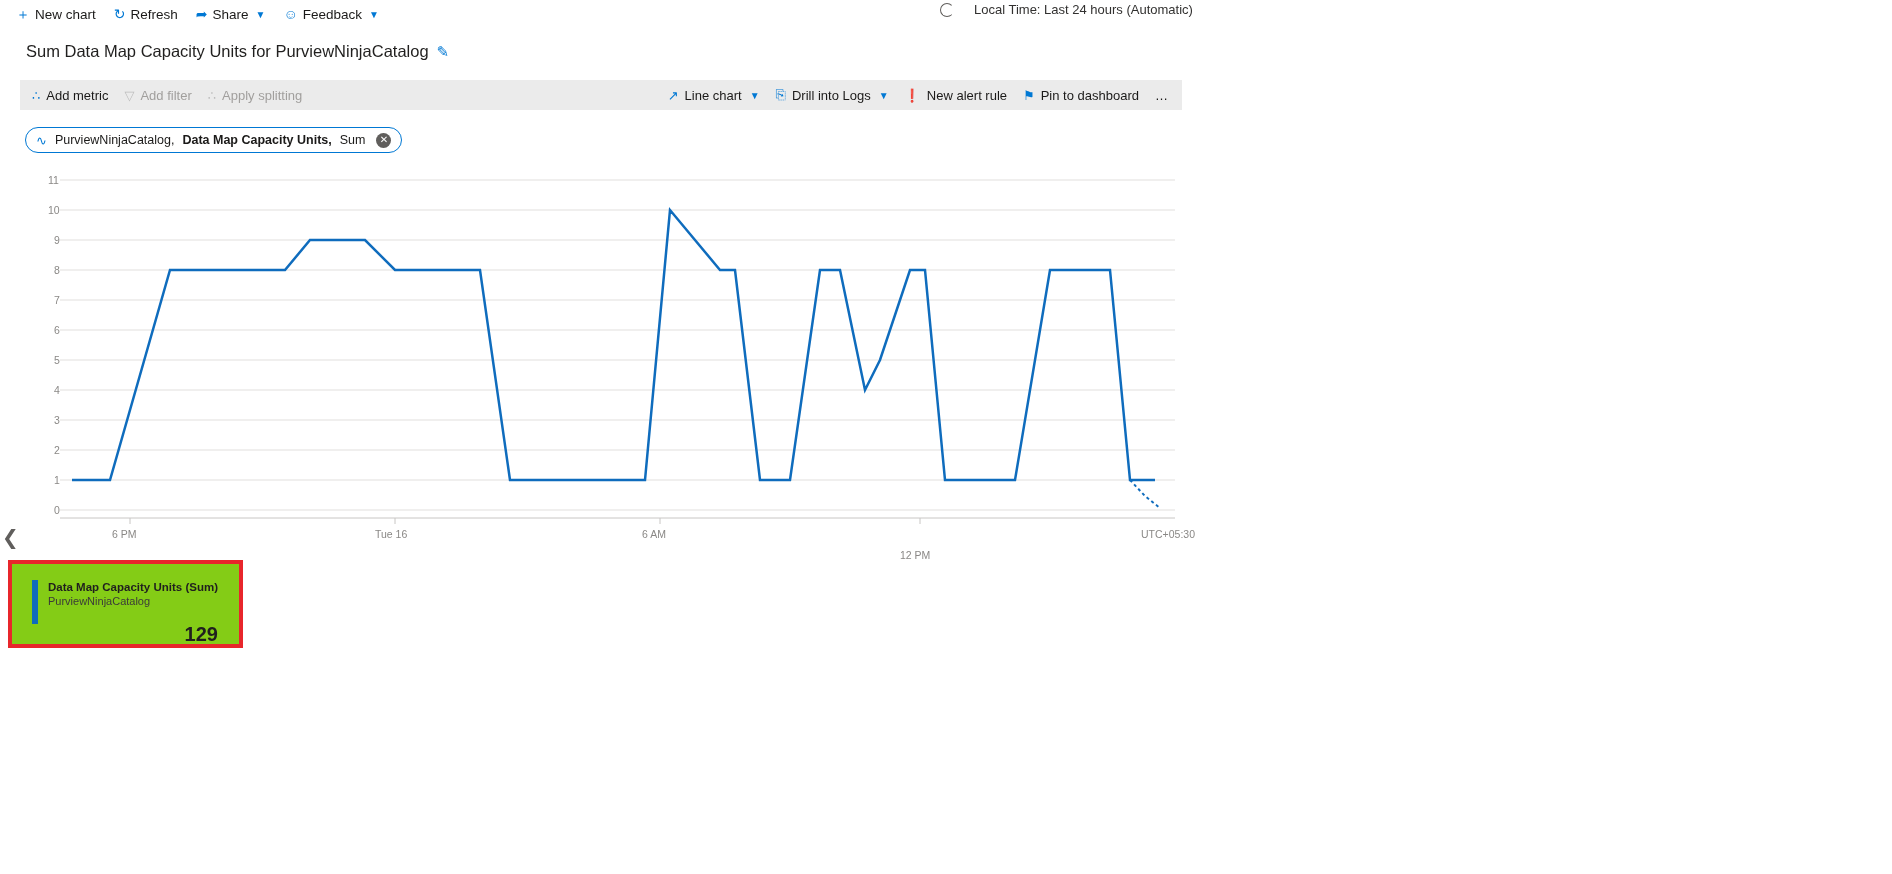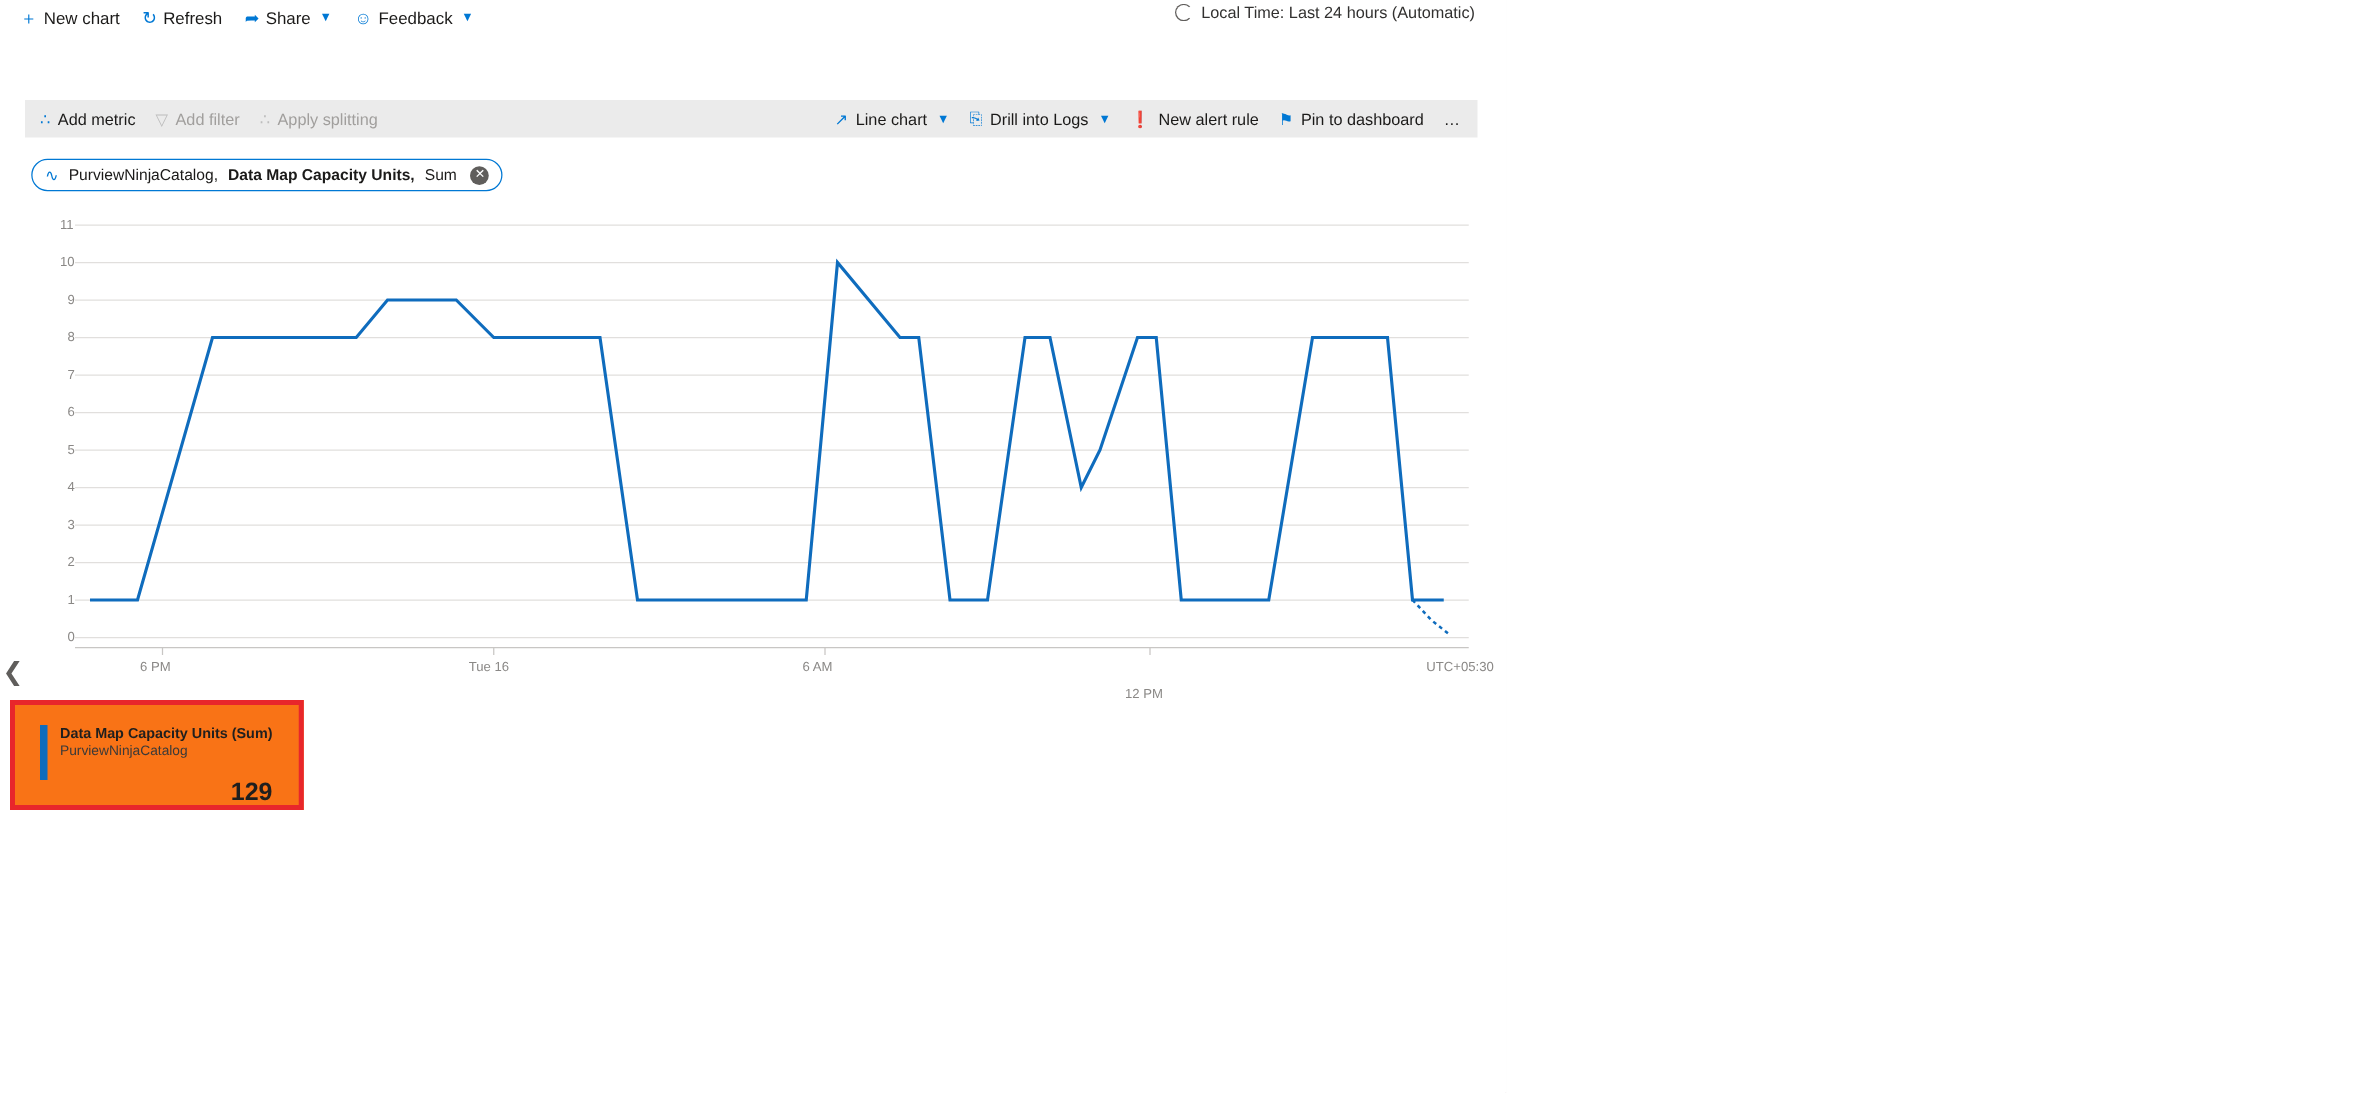--- a/index.html
+++ b/index.html
@@ -22,21 +22,21 @@
     padding-left:16px;box-sizing:border-box;
     font-size:13.5px;color:#1b1a19;
   }
   .cmd{display:flex;align-items:center;gap:5px;cursor:pointer;white-space:nowrap;}
   .cmd .glyph{color:#0078d4;font-size:14px;line-height:1;display:inline-block;}
   .chev{color:#0078d4;font-size:10px;margin-left:2px;}
 
   .timepicker{
     position:absolute;top:2px;left:940px;
     font-size:13px;color:#323130;white-space:nowrap;
-    display:flex;align-items:center;gap:7px;cursor:pointer;
+    display:flex;align-items:center;gap:20px;cursor:pointer;
   }
   .timepicker .clock{
     display:inline-block;width:12px;height:12px;border:1.3px solid #605e5c;
     border-radius:50%;border-right-color:transparent;
   }
 
   
   .chart-title{
     position:absolute;font-size:16.5px;color:#201f1e;white-space:nowrap;
     display:flex;align-items:center;gap:8px;
@@ -72,21 +72,21 @@
     font-size:10px;line-height:1;cursor:pointer;margin-left:3px;
   }
 
   
   .plot{position:absolute;}
   .lt-plot{top:178px;left:20px;width:1160px;height:375px;}
   .plot svg{display:block;}
 
   
   .legendbox{
-    position:absolute;background:#f97316;border:4px solid #e8262b;
+    position:absolute;background:#84cc16;border:4px solid #e8262b;
     box-sizing:border-box;
   }
   .lt-legend{top:560px;left:8px;width:235px;height:88px;}
   .legend-inner{position:relative;padding:16px 0 0 20px;display:flex;gap:10px;}
   .legend-swatch{width:6px;background:#0f6cbd;flex:none;}
   .lt-legend .legend-swatch{height:44px;}
   .legend-text{display:flex;flex-direction:column;}
   .legend-name{font-size:11.5px;font-weight:bold;color:#201f1e;line-height:1.25;}
   .legend-res{font-size:11px;color:#3b3a39;line-height:1.3;}
   .legend-val{font-size:20px;font-weight:bold;color:#201f1e;margin-top:14px;line-height:1.1;text-align:right;}
@@ -129,20 +129,24 @@
       <span>Feedback</span>
       <span class="chev">▼</span>
     </div>
   </div>
 
   <div class="timepicker">
     <span class="clock"></span>
     <span>Local Time: Last 24 hours (Automatic)</span>
   </div>
 
+  <div class="chart-title lt-title">
+    <span>Sum Data Map Capacity Units for PurviewNinjaCatalog</span>
+    <span class="pencil">✎</span>
+  </div>
 
   <div class="metricbar lt-metricbar">
     <div class="mitem">
       <span class="glyph">∴</span>
       <span>Add metric</span>
     </div>
     <div class="mitem disabled">
       <span class="glyph">▽</span>
       <span>Add filter</span>
     </div>

